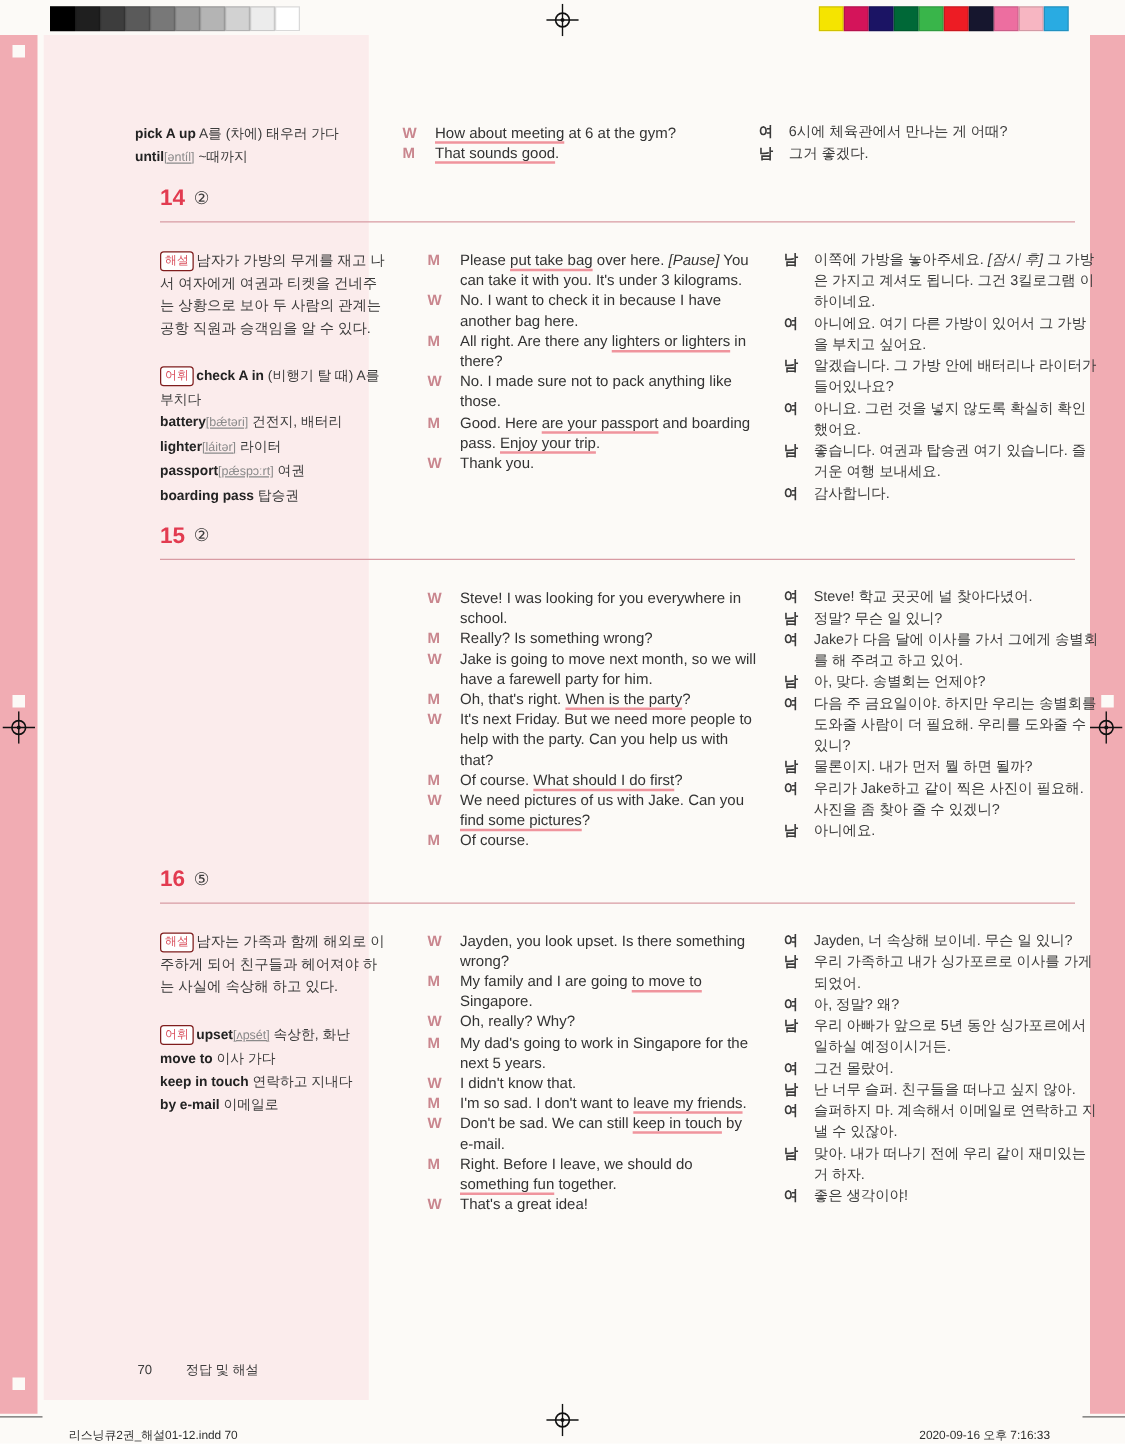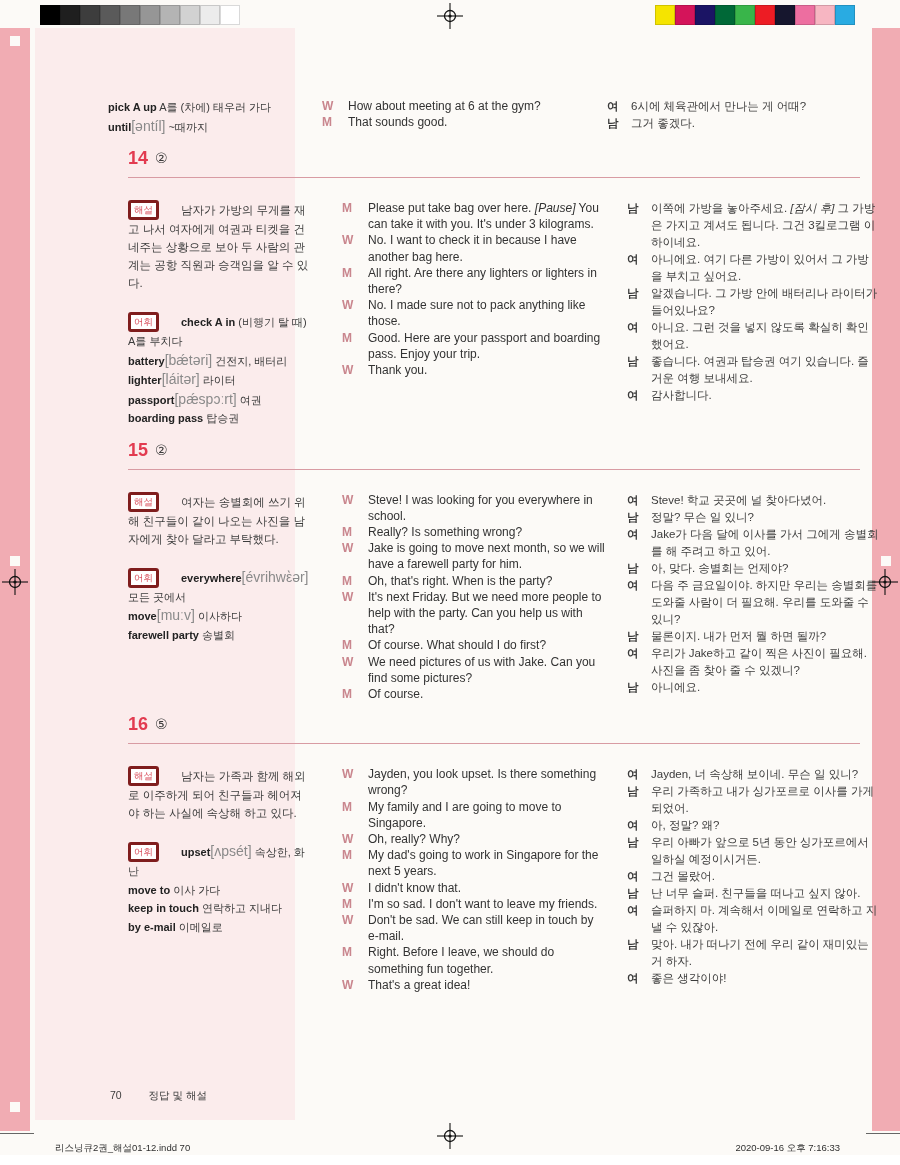--- a/index.html
+++ b/index.html
@@ -36,35 +36,35 @@
   .col-left{flex:0 0 260px;padding-left:73px;padding-right:4px;}
   .col-mid{flex:0 0 263px;margin-left:27px;}
   .col-right{flex:0 0 253px;margin-left:22px;}
 
   .section{margin-top:12px;padding-left:20px;}
   .sec-head{margin-left:73px;height:22px;}
   .sec-num{font-size:18px;font-weight:bold;color:var(--accent);}
   .sec-ans{font-size:14px;color:#3c3c3c;margin-left:7px;position:relative;top:-1px;}
   .sec-rule{margin-left:73px;border-top:1px solid #d89ba3;margin-top:7px;}
 
-  .tag{display:inline-block;font-size:9.5px;line-height:12px;color:#d94f5c;border:3px solid #7f1d1d;
-       border-radius:3px;padding:1px 3px;margin-right:22px;background:#fff;vertical-align:1px;}
+  .tag{display:inline-block;font-size:9.5px;line-height:12px;color:#d94f5c;border:1px solid #7f1d1d;
+       border-radius:3px;padding:1px 3px;margin-right:2px;background:#fff;vertical-align:1px;}
   .expl{margin:0;font-size:11.5px;line-height:18px;color:#3b3b3b;}
   .vocab{margin-top:20px;}
   .ventry{margin:0;font-size:11px;line-height:18.5px;color:#3b3b3b;}
   .term{font-weight:bold;color:#222;}
-  .pron{color:#8a8a8a;font-size:14px;}
+  .pron{color:#8a8a8a;font-size:10px;text-decoration:underline;}
 
   .dlg{display:flex;font-size:12px;line-height:16.2px;color:#333;}
   .dlg .spk{flex:0 0 26px;font-weight:bold;color:#c9868e;}
   .dlg .txt{flex:1;}
   .trn{display:flex;font-size:11.5px;line-height:17px;color:#3b3b3b;}
   .trn .spk{flex:0 0 24px;font-weight:bold;color:#3a3a3a;}
   .trn .txt{flex:1;}
-  .ul{text-decoration-color:var(--underline);text-decoration-thickness:1.5px;text-underline-offset:2.5px;}
+  .ul{text-decoration:underline;text-decoration-color:var(--underline);text-decoration-thickness:1.5px;text-underline-offset:2.5px;}
   em{font-style:italic;}
 
   .page-footer{position:absolute;left:110px;top:1089px;font-size:10.5px;color:#3d3d3d;}
   .page-footer .pf-num{margin-right:24px;}
 
   .trim{position:absolute;top:1133px;height:1px;background:#666;width:34px;}
   .trim.tl{left:0;}
   .trim.tr{right:0;}
   .printinfo{position:absolute;top:1142px;font-size:9.5px;color:#2e2e2e;}
   .printinfo.pl{left:55px;}
@@ -231,26 +231,20 @@
               <span class="txt">감사합니다.</span>
             </div>
           </div>
         </div>
       </section>
       <section class="section">
         <div class="sec-head"><span class="sec-num">15</span><span class="sec-ans">②</span></div>
         <div class="sec-rule"></div>
         <div class="row">
           <div class="col-left">
-            <p class="expl"><span class="tag">해설</span>여자는 송별회에 쓰기 위해 친구들이 같이 나오는 사진을 남자에게 찾아 달라고 부탁했다.</p>
-            <div class="vocab">
-              <p class="ventry"><span class="tag">어휘</span><span class="term">everywhere</span><span class="pron">[évrihwὲər]</span> <span>모든 곳에서</span></p>
-              <p class="ventry"><span class="term">move</span><span class="pron">[muːv]</span> <span>이사하다</span></p>
-              <p class="ventry"><span class="term">farewell party</span> <span>송별회</span></p>
-            </div>
           </div>
           <div class="col-mid">
             <div class="dlg">
               <span class="spk">W</span>
               <span class="txt">Steve! I was looking for you everywhere in school.</span>
             </div>
             <div class="dlg">
               <span class="spk">M</span>
               <span class="txt">Really? Is something wrong?</span>
             </div>

